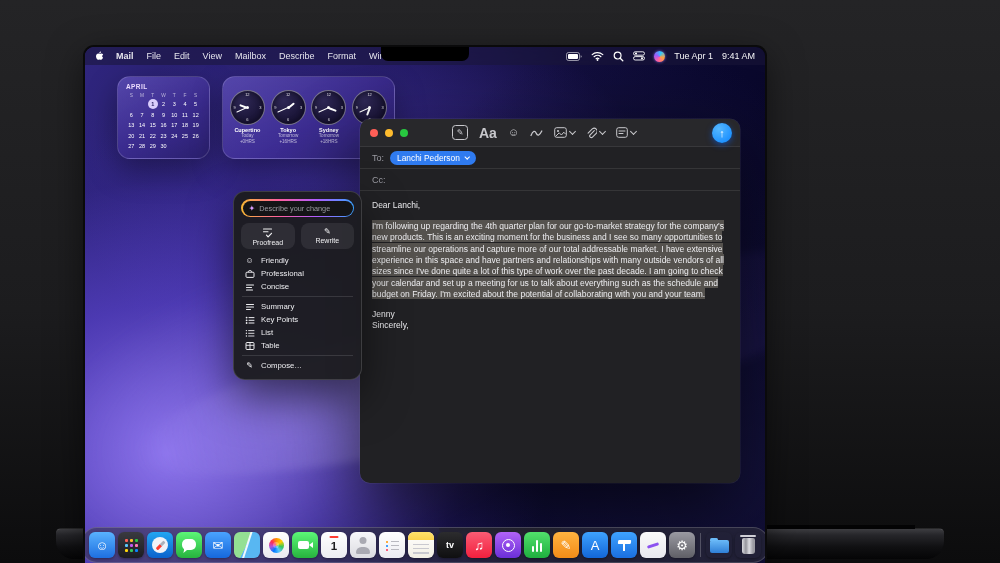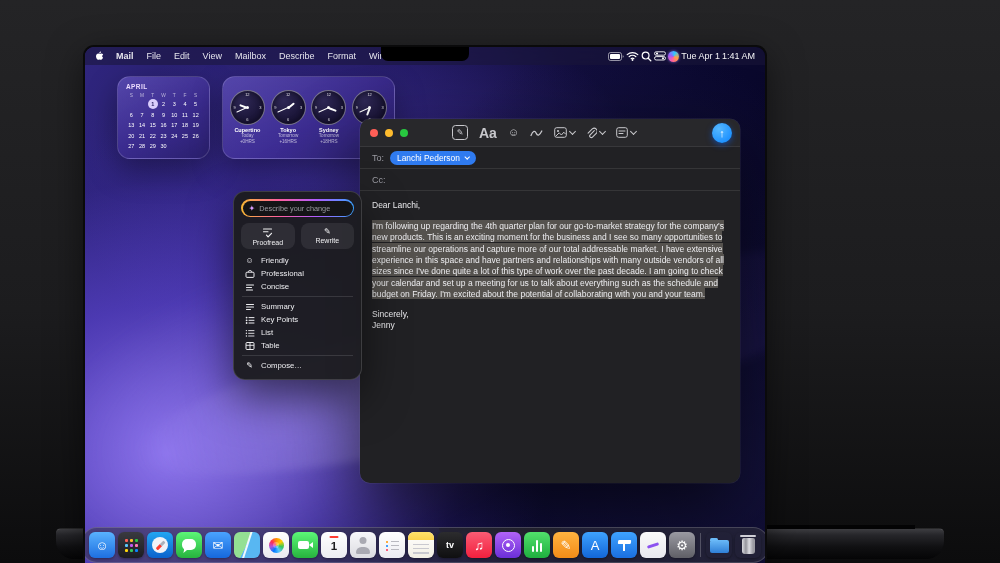--- a/index.html
+++ b/index.html
@@ -23,21 +23,21 @@
   .w1{left:-180px;top:150px;width:820px;height:420px;border-radius:50%;background:radial-gradient(closest-side,rgba(172,150,255,.35),transparent 72%);transform:rotate(-16deg);filter:blur(6px);}
   .w2{left:40px;top:250px;width:780px;height:130px;border-radius:50%;background:linear-gradient(95deg,transparent 0%,rgba(202,186,255,.30) 35%,rgba(122,96,236,.18) 60%,transparent 100%);transform:rotate(-14deg);filter:blur(4px);}
   .w3{right:-120px;top:-60px;width:520px;height:430px;background:radial-gradient(closest-side,rgba(18,16,56,.85),transparent 75%);}
 
   
   .menubar{position:absolute;top:0;left:0;right:0;height:18px;display:flex;align-items:center;padding:0 10px;background:rgba(26,21,56,.55);backdrop-filter:blur(12px);z-index:50;color:#f5f5f7;}
   .apple{display:flex;align-items:center;}
   .mb-items{display:flex;gap:13px;margin-left:11px;}
   .mb-item{font-size:9px;color:rgba(246,246,250,.92);white-space:nowrap;}
   .mb-app{font-weight:bold;}
-  .mb-right{margin-left:auto;display:flex;align-items:center;gap:2px;font-size:9px;}
+  .mb-right{margin-left:auto;display:flex;align-items:center;gap:9px;font-size:9px;}
   .mb-right svg{display:block;}
   .siri-orb{width:11px;height:11px;border-radius:50%;background:conic-gradient(from 200deg,#ff5fa2,#9a5cff,#2ec8ff,#ff9f3f,#ff5fa2);box-shadow:0 0 3px rgba(160,120,255,.8);}
   .mb-date,.mb-time{white-space:nowrap;}
 
   
   .widget{position:absolute;border-radius:13px;background:linear-gradient(150deg,rgba(152,130,255,.38),rgba(72,52,162,.48) 55%,rgba(36,26,92,.58));backdrop-filter:blur(14px);border:0.5px solid rgba(255,255,255,.16);box-shadow:0 12px 30px rgba(0,0,0,.35);z-index:10;}
   .cal-widget{left:32px;top:29px;width:93px;height:83px;padding:6px 8px;box-sizing:border-box;}
   .cal-month{font-size:6.5px;font-weight:bold;letter-spacing:.4px;color:#ecdcff;}
   .cal-weekdays{display:grid;grid-template-columns:repeat(7,1fr);margin-top:3px;font-size:4.8px;color:rgba(255,255,255,.6);text-align:center;}
   .cal-days{display:grid;grid-template-columns:repeat(7,1fr);justify-items:center;margin-top:1px;font-size:5.5px;color:#fff;}
@@ -195,21 +195,21 @@
         <span>
             <svg width="12" height="10" viewBox="0 0 12 10">
               <rect x="0.5" y="0.8" width="11" height="3.4" rx="1.7" stroke="#fff" fill="none" stroke-width="0.9"></rect>
               <circle cx="3" cy="2.5" r="1.1" fill="#fff"></circle>
               <rect x="0.5" y="5.6" width="11" height="3.4" rx="1.7" stroke="#fff" fill="none" stroke-width="0.9"></rect>
               <circle cx="9" cy="7.3" r="1.1" fill="#fff"></circle>
             </svg>
           </span>
         <span class="siri-orb"></span>
         <span class="mb-date">Tue Apr 1</span>
-        <span class="mb-time">1:41 AM</span>
+        <span class="mb-time">9:41 AM</span>
       </div>
     </div>
     <div class="screen-notch"></div>
 
     <div class="widget cal-widget">
       <div class="cal-month">APRIL</div>
       <div class="cal-weekdays">
           <span>S</span>
           <span>M</span>
           <span>T</span>
@@ -463,22 +463,22 @@
           </span>
         </div>
         <div class="row">
           <span class="f-label">Cc:</span>
         </div>
       </div>
 
       <div class="mail-body">
         <p>Dear Lanchi,</p>
         <p><span class="sel">I'm following up regarding the 4th quarter plan for our go-to-market strategy for the company's new products. This is an exciting moment for the business and I see so many opportunities to streamline our operations and capture more of our total addressable market. I have extensive experience in this space and have partners and relationships with many outside vendors of all sizes since I've done quite a lot of this type of work over the past decade. I am going to check your calendar and set up a meeting for us to talk about everything such as the schedule and budget on Friday. I'm excited about the potential of collaborating with you and your team.</span></p>
+        <p class="tight">Jenny</p>
         <p class="tight">Sincerely,</p>
-        <p class="tight">Jenny</p>
       </div>
     </div>
 
     <div class="dock">
       <div class="dock-row">
           <div class="dock-icon" title="Finder" style="background: linear-gradient(rgb(89, 178, 255), rgb(30, 111, 224));">
             <span class="glyph">☺</span>
           </div>
           <div class="dock-icon" title="Launchpad" style="background: linear-gradient(rgb(58, 58, 64), rgb(28, 28, 34));">
             <span class="sh-grid"></span>

